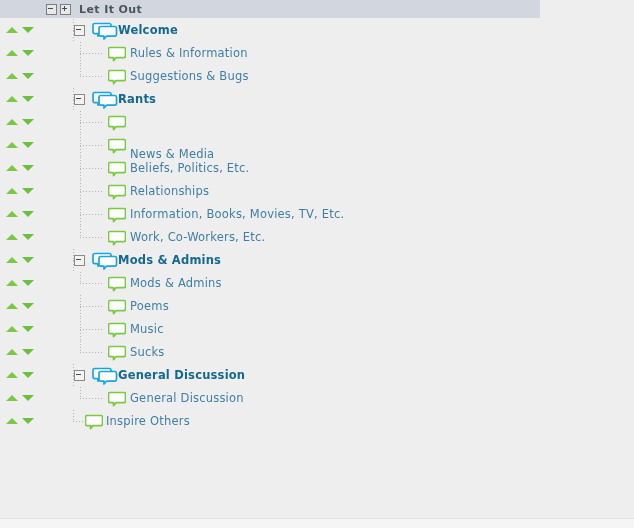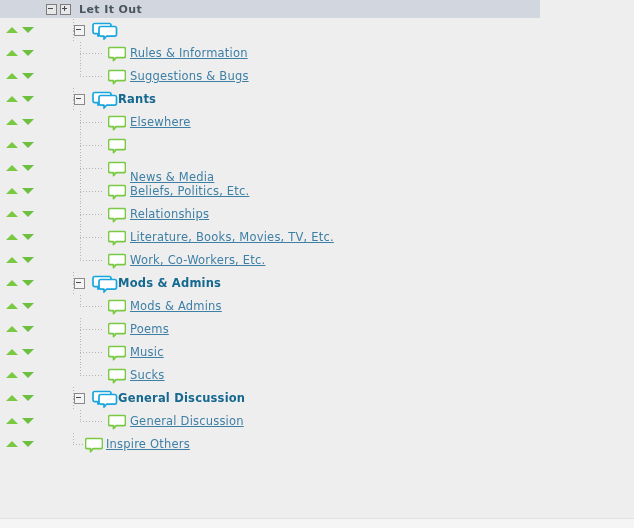--- a/index.html
+++ b/index.html
@@ -173,21 +173,20 @@
     font-size: 11.5px;
     font-weight: bold;
     color: #15688f;
     letter-spacing: 0.2px;
   }
   .label.sub {
     font-size: 11.5px;
     font-weight: normal;
     color: #3d7fa5;
     letter-spacing: 0.2px;
-    text-decoration: underline;
   }
 
   
   .footer-strip {
     position: absolute;
     left: 0;
     bottom: 0;
     width: 634px;
     height: 9px;
     background: #f5f5f5;
@@ -215,20 +214,21 @@
           <div class="vline"></div>
           <div class="hline" style="width: 11px;"></div>
         </div>
         <div class="cbox" style="left: 74px;"></div>
         <div class="icon" style="left: 92px;">
           <svg width="26" height="18" viewBox="0 0 26 18">
             <path d="M2.5 1.5 H17.5 A1.6 1.6 0 0 1 19 3.1 V10 A1.6 1.6 0 0 1 17.5 11.6 H8.5 L6 14.2 V11.6 H2.5 A1.6 1.6 0 0 1 1 10 V3.1 A1.6 1.6 0 0 1 2.5 1.5 Z" fill="#ffffff" stroke="#16a5dc" stroke-width="1.7" stroke-linejoin="round"></path>
             <path d="M8.5 4.5 H23 A1.6 1.6 0 0 1 24.5 6.1 V12.6 A1.6 1.6 0 0 1 23 14.2 H14.5 L12 17 V14.2 H8.5 A1.6 1.6 0 0 1 7 12.6 V6.1 A1.6 1.6 0 0 1 8.5 4.5 Z" fill="#ffffff" stroke="#16a5dc" stroke-width="1.7" stroke-linejoin="round"></path>
           </svg>
         </div>
+        <div class="label cat" style="left: 118px;">Welcome</div>
       </div>
       <div class="row">
         <div class="sort-cell">
           <div class="arrow arrow-up"></div>
           <div class="arrow arrow-down"></div>
         </div>
         <div class="guide" style="left: 80px;">
           <div class="vline"></div>
           <div class="hline" style="width: 22px;"></div>
         </div>
@@ -280,36 +280,20 @@
         </div>
         <div class="guide" style="left: 80px;">
           <div class="vline"></div>
           <div class="hline" style="width: 22px;"></div>
         </div>
         <div class="icon" style="left: 108px;">
           <svg width="18" height="18" viewBox="0 0 18 18">
             <path d="M2 2.5 H16 A1.6 1.6 0 0 1 17.5 4.1 V11 A1.6 1.6 0 0 1 16 12.6 H8 L5.5 15.6 V12.6 H2 A1.6 1.6 0 0 1 0.5 11 V4.1 A1.6 1.6 0 0 1 2 2.5 Z" fill="#ffffff" stroke="#7ac943" stroke-width="1.7" stroke-linejoin="round"></path>
           </svg>
         </div>
-        <div class="label sub" style="left: 130px;">Elsewhere</div>
-      </div>
-      <div class="row">
-        <div class="sort-cell">
-          <div class="arrow arrow-up"></div>
-          <div class="arrow arrow-down"></div>
-        </div>
-        <div class="guide" style="left: 80px;">
-          <div class="vline"></div>
-          <div class="hline" style="width: 22px;"></div>
-        </div>
-        <div class="icon" style="left: 108px;">
-          <svg width="18" height="18" viewBox="0 0 18 18">
-            <path d="M2 2.5 H16 A1.6 1.6 0 0 1 17.5 4.1 V11 A1.6 1.6 0 0 1 16 12.6 H8 L5.5 15.6 V12.6 H2 A1.6 1.6 0 0 1 0.5 11 V4.1 A1.6 1.6 0 0 1 2 2.5 Z" fill="#ffffff" stroke="#7ac943" stroke-width="1.7" stroke-linejoin="round"></path>
-          </svg>
-        </div>
         <div class="label sub" style="left: 130px; margin-top: 32px;">News &amp; Media</div>
       </div>
       <div class="row">
         <div class="sort-cell">
           <div class="arrow arrow-up"></div>
           <div class="arrow arrow-down"></div>
         </div>
         <div class="guide" style="left: 80px;">
           <div class="vline"></div>
           <div class="hline" style="width: 22px;"></div>
@@ -359,21 +343,21 @@
         </div>
         <div class="guide" style="left: 80px;">
           <div class="vline"></div>
           <div class="hline" style="width: 22px;"></div>
         </div>
         <div class="icon" style="left: 108px;">
           <svg width="18" height="18" viewBox="0 0 18 18">
             <path d="M2 2.5 H16 A1.6 1.6 0 0 1 17.5 4.1 V11 A1.6 1.6 0 0 1 16 12.6 H8 L5.5 15.6 V12.6 H2 A1.6 1.6 0 0 1 0.5 11 V4.1 A1.6 1.6 0 0 1 2 2.5 Z" fill="#ffffff" stroke="#7ac943" stroke-width="1.7" stroke-linejoin="round"></path>
           </svg>
         </div>
-        <div class="label sub" style="left: 130px;">Literature, Books, Movies, TV, Etc.</div>
+        <div class="label sub" style="left: 130px;">Information, Books, Movies, TV, Etc.</div>
       </div>
       <div class="row">
         <div class="sort-cell">
           <div class="arrow arrow-up"></div>
           <div class="arrow arrow-down"></div>
         </div>
         <div class="guide" style="left: 80px;">
           <div class="vline half"></div>
           <div class="hline" style="width: 22px;"></div>
         </div>

